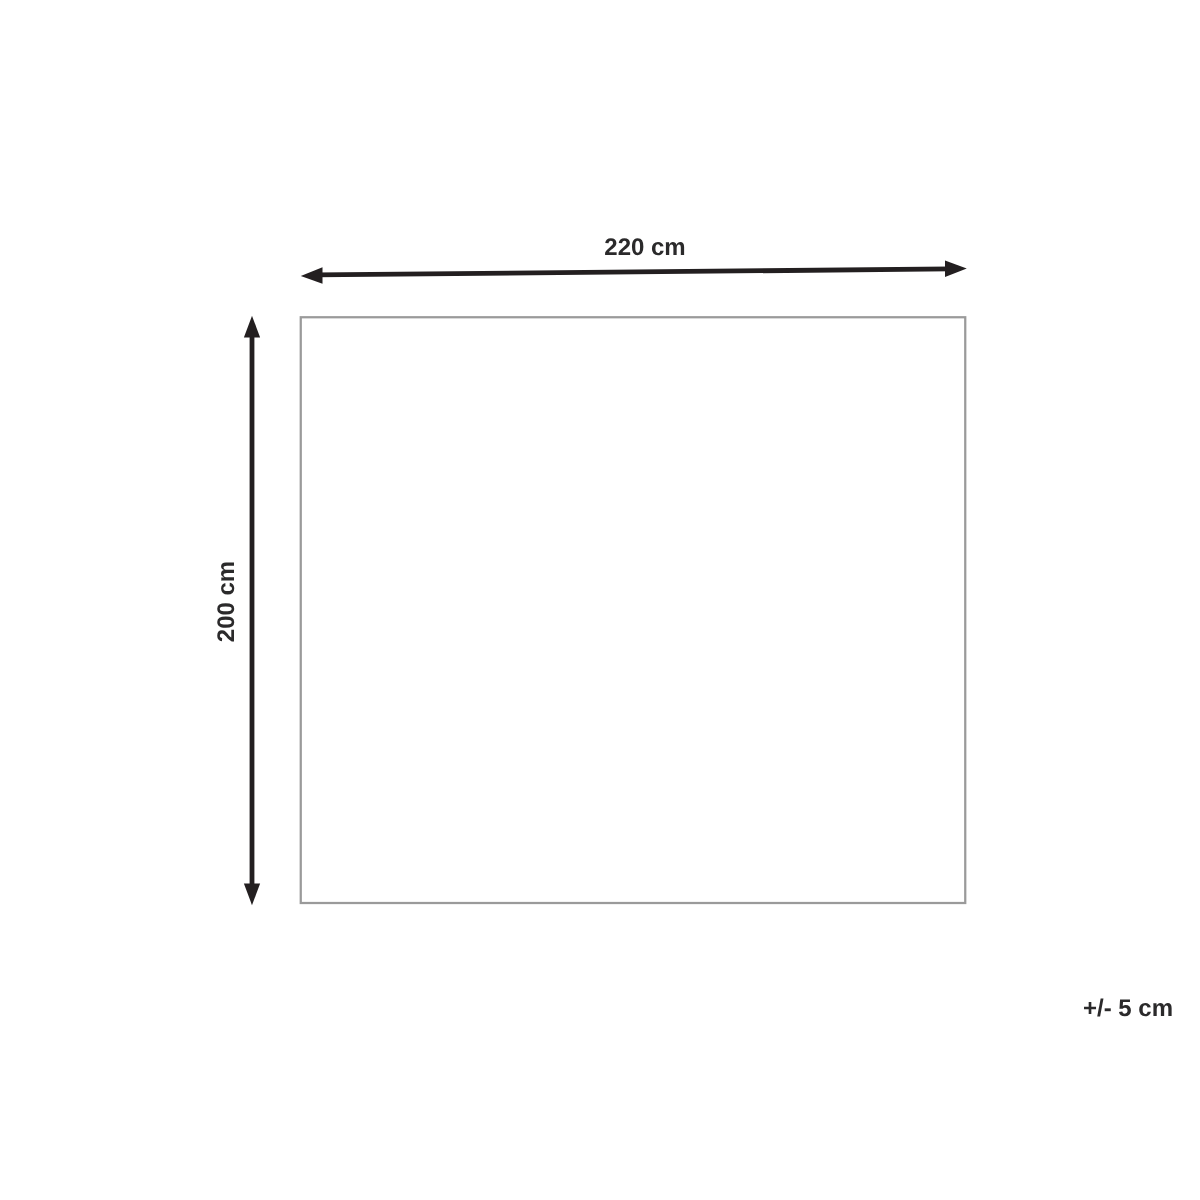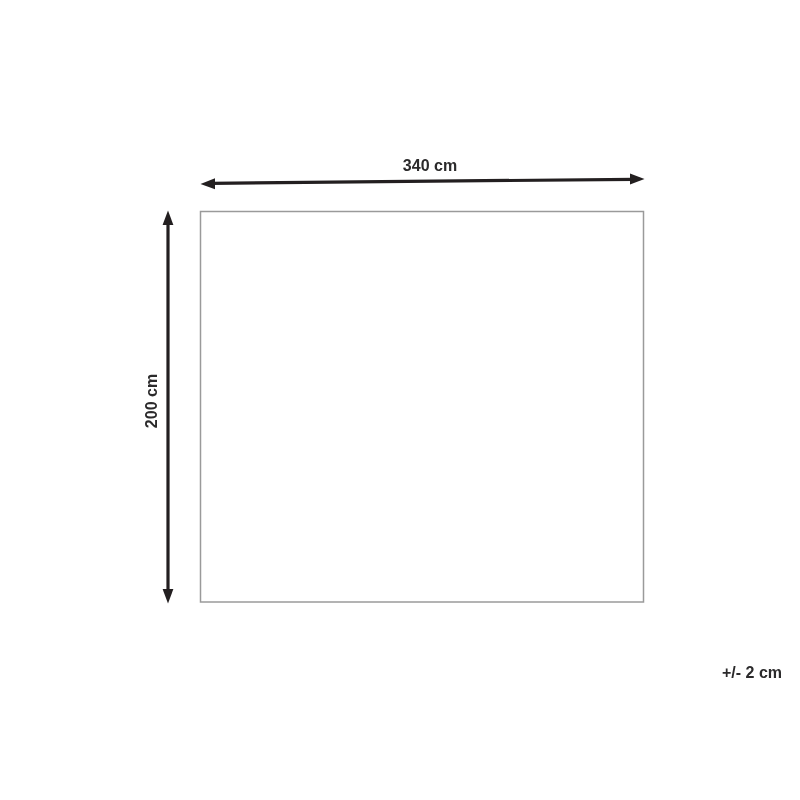--- a/index.html
+++ b/index.html
@@ -69,19 +69,19 @@
       <polygon class="shape-head" points="644.5,179 630,173.6 630,184.6"></polygon>
     </g>
 
     <g>
       <line class="shape-line" x1="168" y1="223" x2="168" y2="591"></line>
       <polygon class="shape-head" points="168,210.5 162.6,225 173.4,225"></polygon>
       <polygon class="shape-head" points="168,603.5 162.6,589 173.4,589"></polygon>
     </g>
   </svg>
 
-  <div class="dim-label width">340 cm</div>
+  <div class="dim-label width">220 cm</div>
 
   <div class="dim-label height">200 cm</div>
 
-  <div class="dim-label tolerance">+/- 2 cm</div>
+  <div class="dim-label tolerance">+/- 5 cm</div>
 
 </div>
 
 </body></html>

